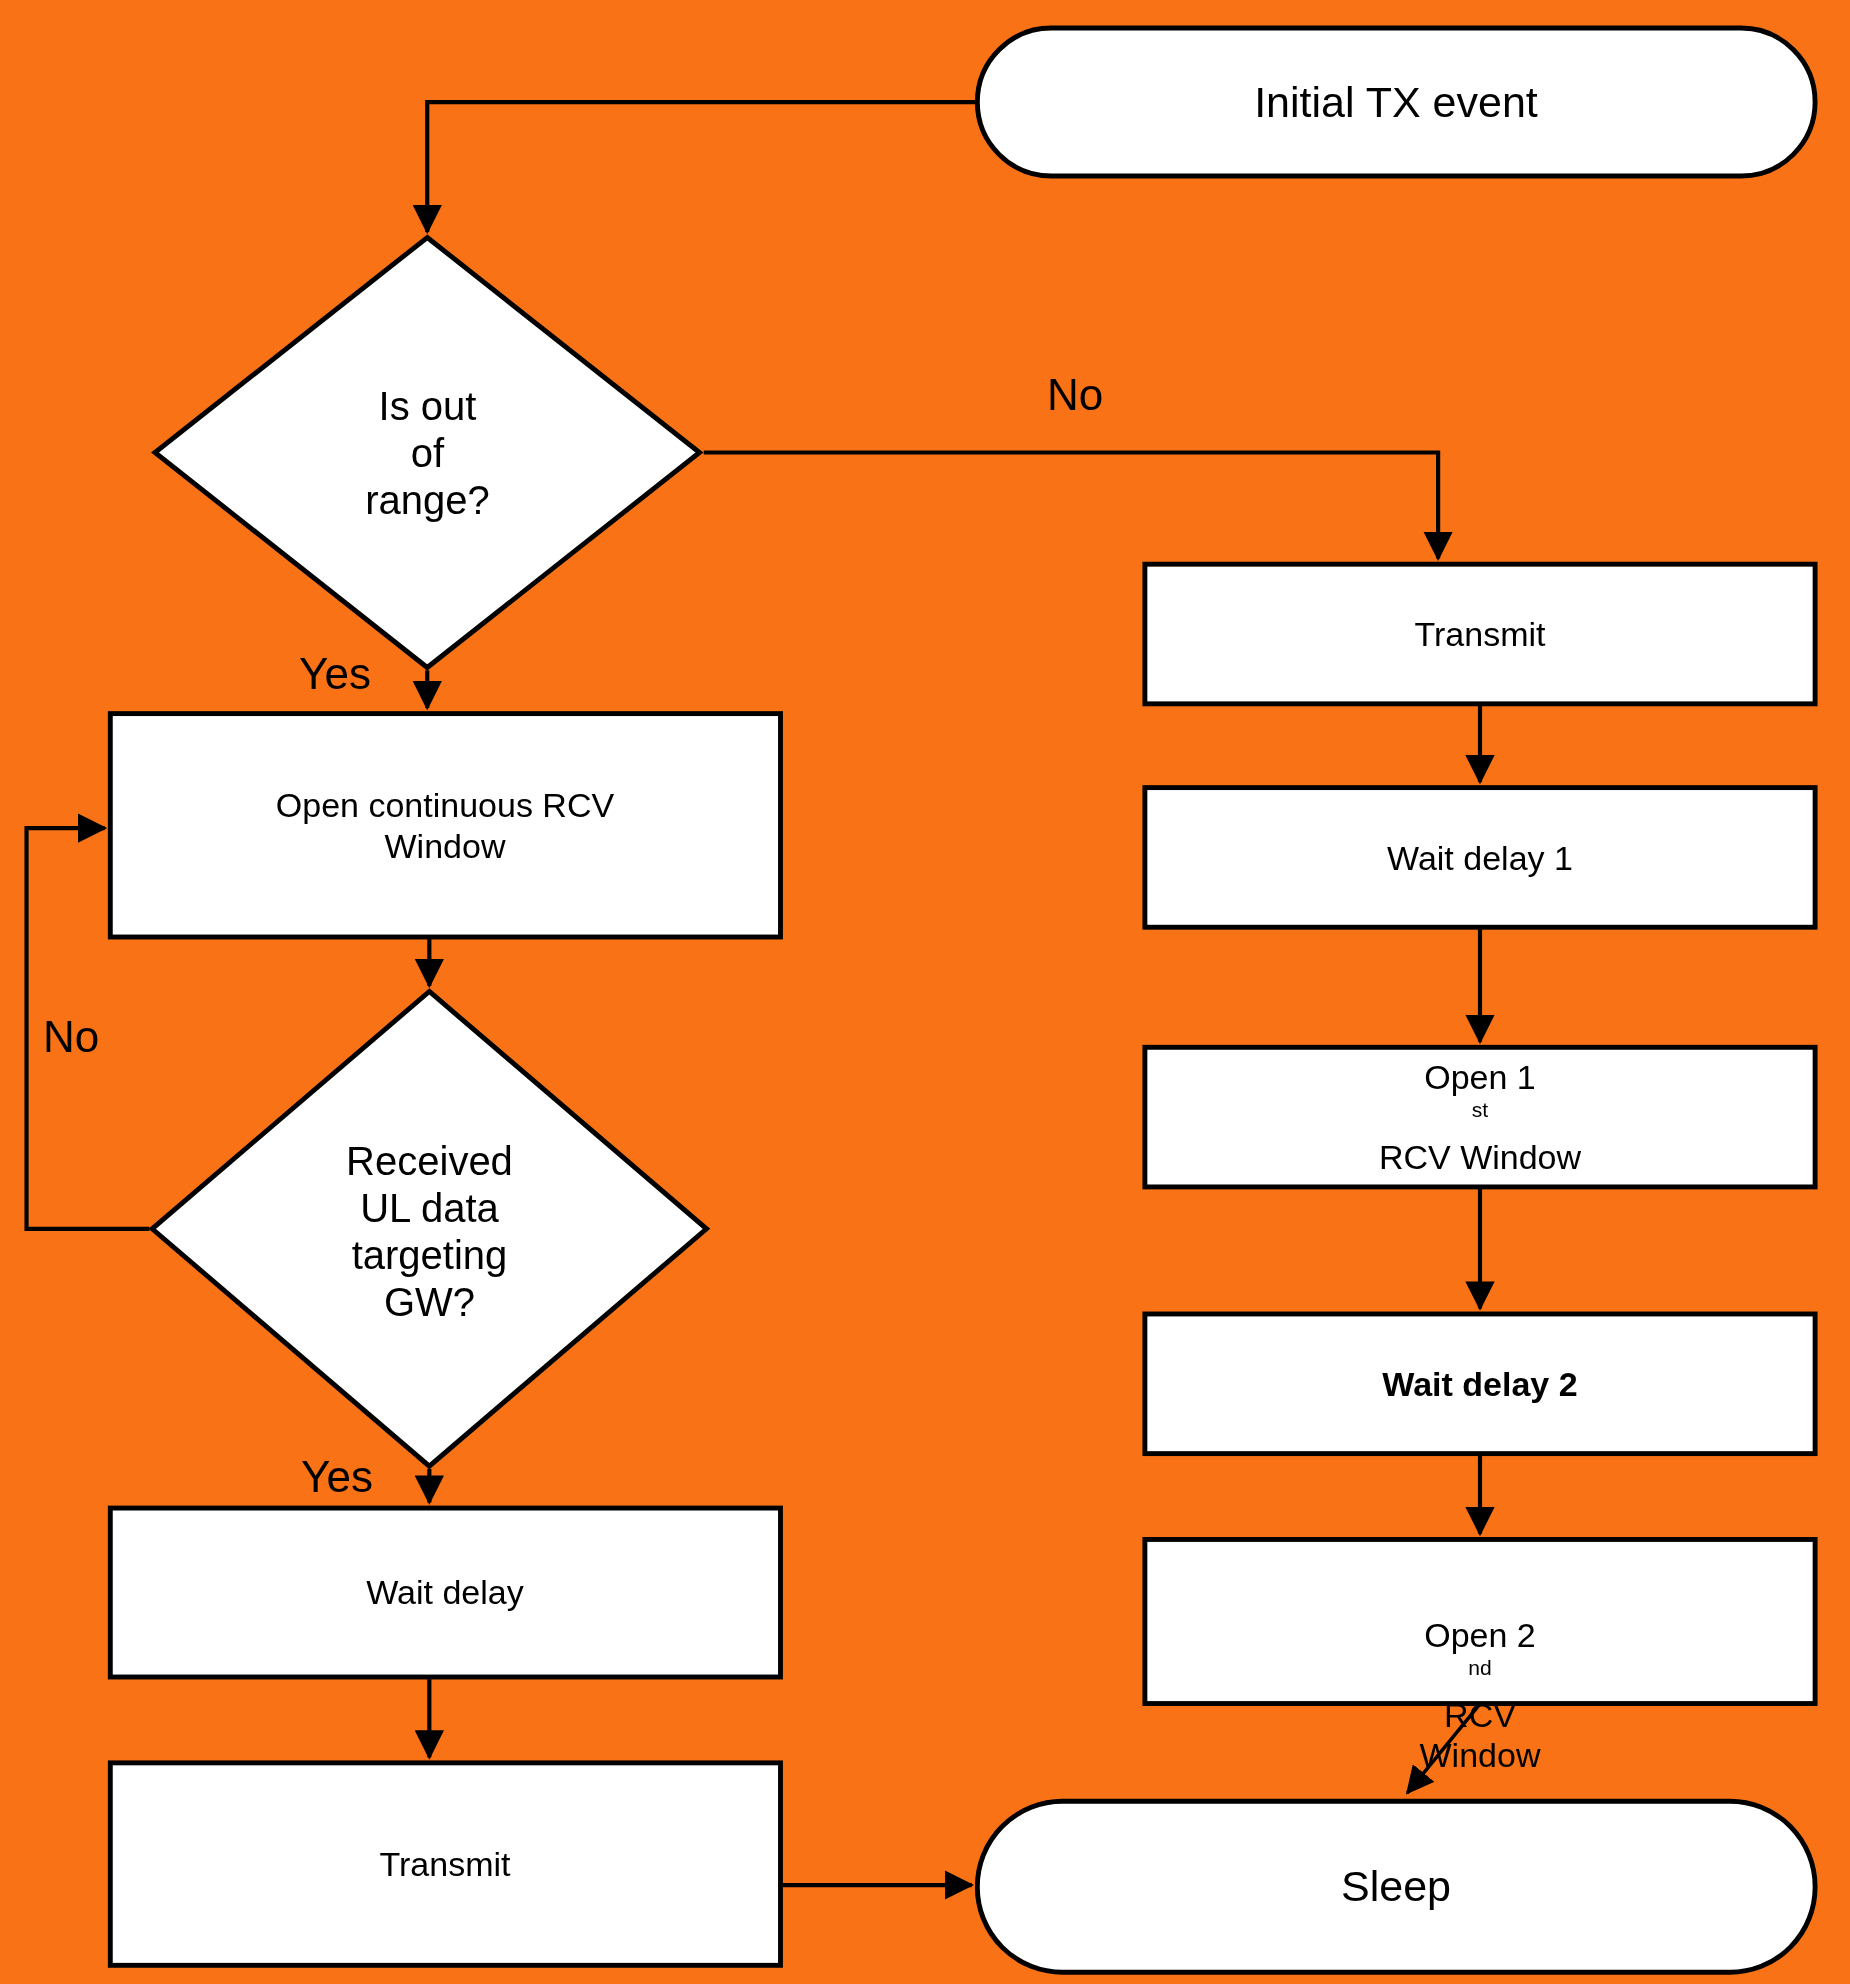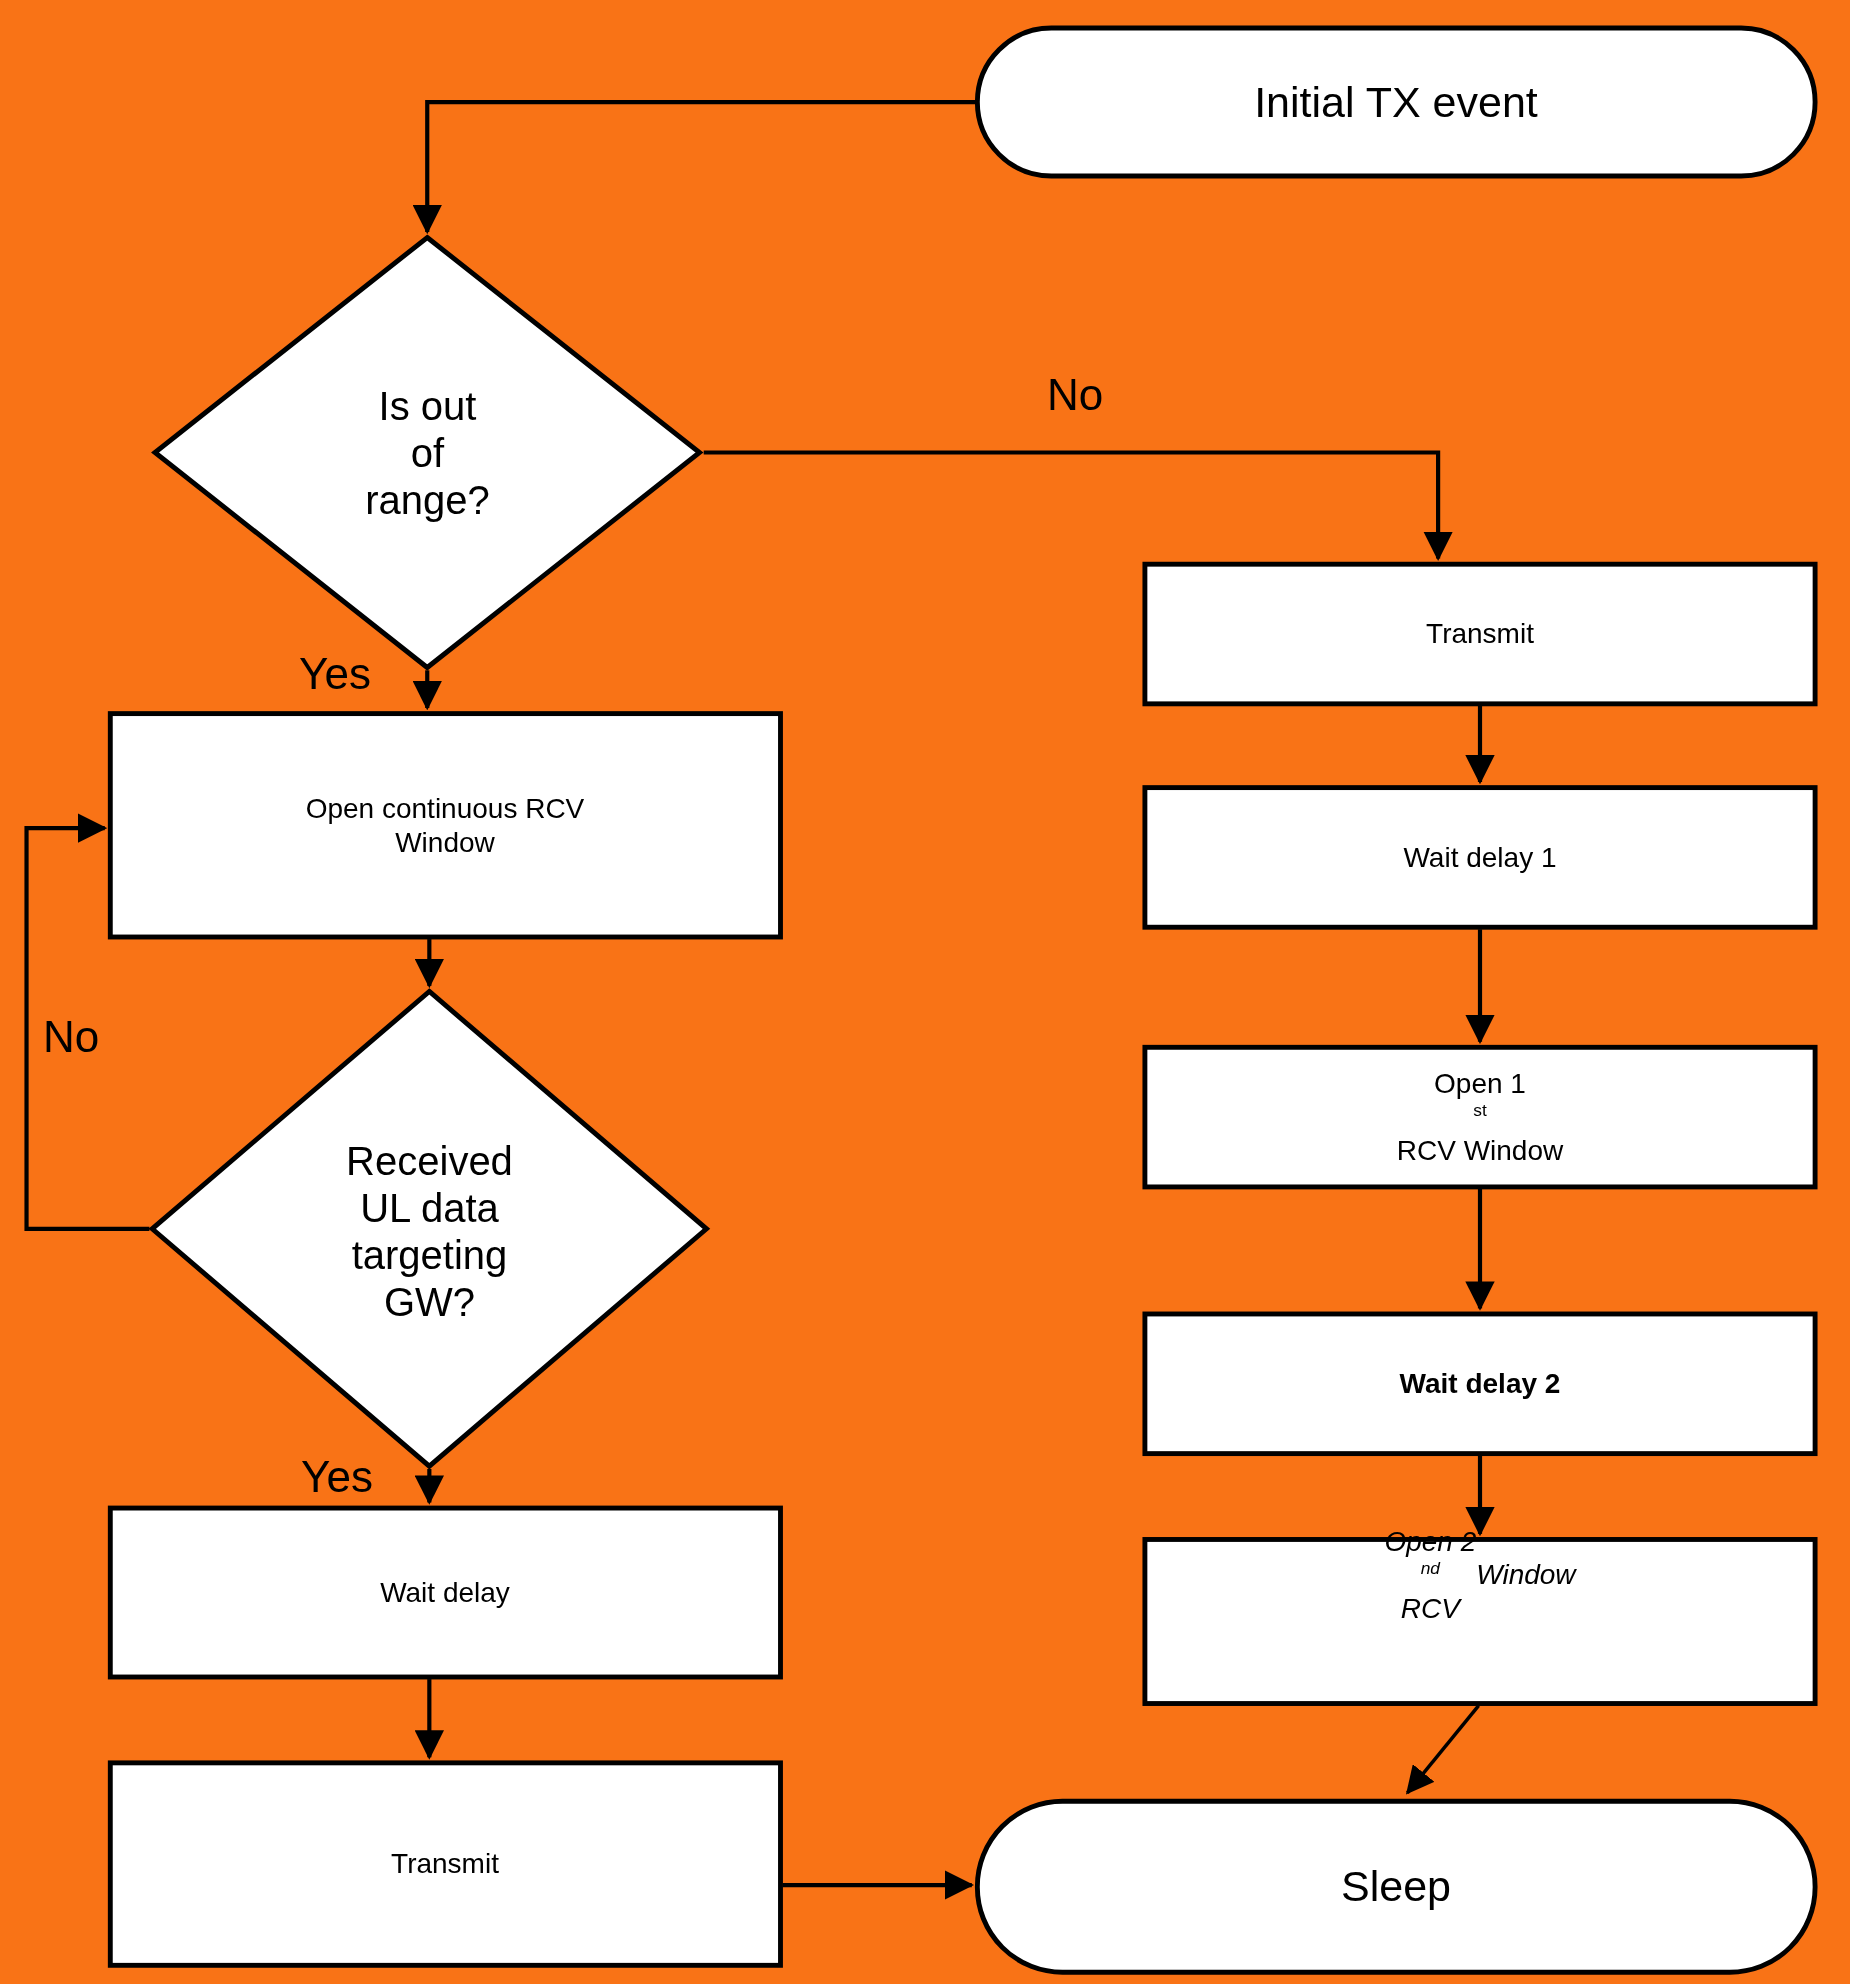--- a/index.html
+++ b/index.html
@@ -7,21 +7,21 @@
   body{font-family:"Liberation Sans", sans-serif;}
   #stage{position:relative;width:1850px;height:1985px;background:#f97316;overflow:hidden;}
   #flow{position:absolute;inset:0;width:1850px;height:1985px;display:block;}
   .nodetext{
     position:absolute;display:flex;align-items:center;justify-content:center;
     text-align:center;color:#000;line-height:1.18;
     pointer-events:none;white-space:pre-line;
   }
   .nodetext span{display:block;}
   .t-term{font-size:43px;}
-  .t-proc{font-size:28px;}
+  .t-proc{font-size:34px;}
   .t-dec{font-size:40px;}
   .edgelabel{position:absolute;font-size:44px;color:#000;text-align:center;}
   sup{font-size:0.62em;vertical-align:super;line-height:0;}
 </style>
 </head>
 <body>
 
 <div id="stage">
 
   <svg id="flow" viewBox="0 0 2650 2843" xmlns="http://www.w3.org/2000/svg">
@@ -135,21 +135,21 @@
   <div class="nodetext t-proc" style="left:1145px;top:564px;width:670px;height:140px;">Transmit</div>
 
   <div class="nodetext t-proc" style="left:1145px;top:788px;width:670px;height:140px;">Wait delay 1</div>
 
   <div class="nodetext t-proc" style="left:1145px;top:1047px;width:670px;height:140px;">
     <span><span>Open 1</span><sup>st</sup><span> RCV Window</span></span>
   </div>
 
   <div class="nodetext t-proc" style="left:1145px;top:1314px;width:670px;height:140px;font-weight:bold;">Wait delay 2</div>
 
-  <div class="nodetext t-proc" style="left:1145px;top:1493px;width:670px;height:164px;font-style:italic;">
+  <div class="nodetext t-proc" style="left:1145px;top:1613px;width:670px;height:164px;flex-direction:column;">
     <span><span>Open 2</span><sup>nd</sup><span>  RCV</span></span>
     <span>Window</span>
   </div>
 
   <div class="nodetext t-term" style="left:977px;top:1801px;width:838px;height:171px;">Sleep</div>
 
   <div class="edgelabel" style="left:1012px;top:370px;width:126px;">No</div>
 
   <div class="edgelabel" style="left:272px;top:649px;width:126px;">Yes</div>
 

